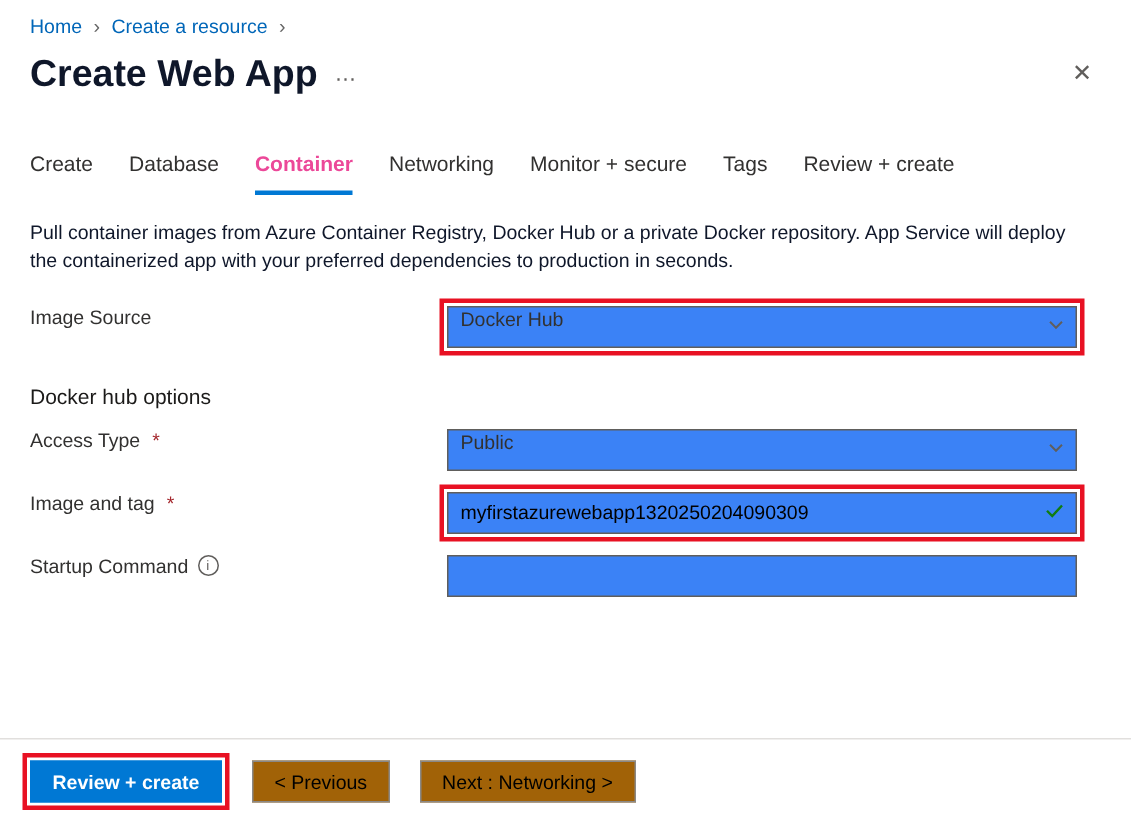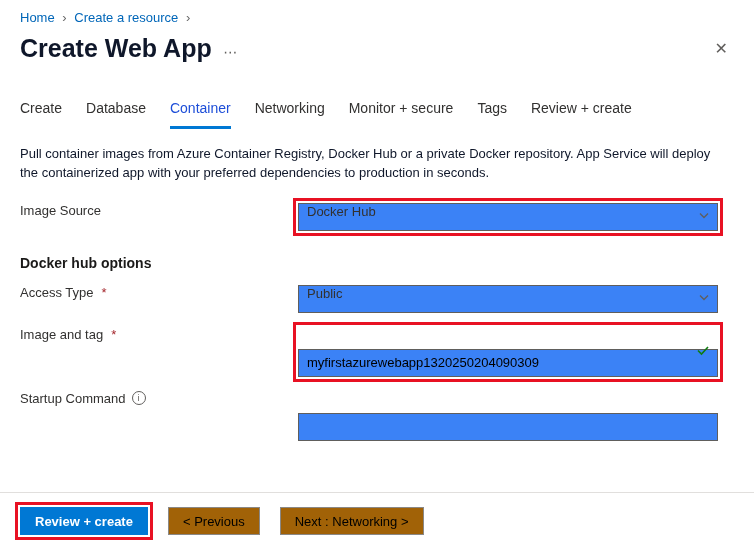--- a/index.html
+++ b/index.html
@@ -8,33 +8,33 @@
   .breadcrumb { font-size: 13px; margin-bottom: 8px; }
   .breadcrumb a { color: #0066b8; text-decoration: none; }
   .breadcrumb .sep { color: #666; margin: 0 4px; }
   .title-row { display: flex; align-items: center; justify-content: space-between; margin-bottom: 30px; }
   .title { font-size: 25px; font-weight: 600; color: #0f172a; }
   .close-icon { font-size: 16px; color: #605e5c; cursor: pointer; padding: 6px; }
   .ellipsis { color: #605e5c; margin-left: 8px; font-size: 14px; }
   .content-area { position: relative; }
   .tabs { display: flex; gap: 24px; border-bottom: 0; margin-bottom: 16px; }
   .tab { font-size: 14px; padding: 6px 0 10px 0; cursor: pointer; color: #323130; }
-  .tab.active { font-weight: 400; color: #1d4ed8; border-bottom: 3px solid #0078d4; }
+  .tab.active { font-weight: 700; color: #ec4899; border-bottom: 3px solid #0078d4; }
   .desc { font-size: 13px; color: #0f172a; line-height: 1.45; margin-bottom: 20px; max-width: 700px; }
   .form-row { display: flex; align-items: flex-start; margin-bottom: 14px; }
   .form-label { width: 278px; font-size: 13px; color: #323130; display: flex; align-items: center; gap: 6px; }
   .req { color: #a4262c; margin-left: 2px; }
   .info-icon { display: inline-flex; align-items: center; justify-content: center; width: 14px; height: 14px; border: 1px solid #605e5c; border-radius: 50%; font-size: 9px; color: #605e5c; }
   .form-control { flex: 1; max-width: 420px; position: relative; }
   .select, .text-input { width: 100%; height: 28px; border: 1px solid #605e5c; padding: 0 28px 0 8px; font-size: 13px; background: #3b82f6; font-family: inherit; }
-  .text-input { padding-right: 28px; margin-top: 22px; }
+  .text-input { padding-right: 28px; }
   .chevron { position: absolute; right: 8px; top: 50%; transform: translateY(-50%); pointer-events: none; color: #605e5c; }
   .check-icon { position: absolute; right: 8px; top: 50%; transform: translateY(-50%); pointer-events: none; color: #107c10; font-weight: bold; }
   .highlight-red { outline: 3px solid #e81123; outline-offset: 2px; }
-  .section-title { font-weight: 700; font-size: 14px; margin: 24px 0 14px 0; color: #1b1a19; }
+  .section-title { font-weight: 400; font-size: 14px; margin: 24px 0 14px 0; color: #1b1a19; }
   .footer { position: absolute; left: 0; right: 0; bottom: 0; border-top: 1px solid #e1dfdd; padding: 14px 20px; display: flex; gap: 20px; background: #fff; }
   .btn { height: 28px; padding: 0 14px; font-size: 13px; border: 1px solid #8a8886; background: #a16207; cursor: pointer; font-family: inherit; }
   .btn-primary { background: #0078d4; color: #fff; border: 1px solid #0078d4; font-weight: 600; }
 </style>
 </head>
 <body>
 
 <div class="page">
   <div class="breadcrumb">
     <a href="#">Home</a>

